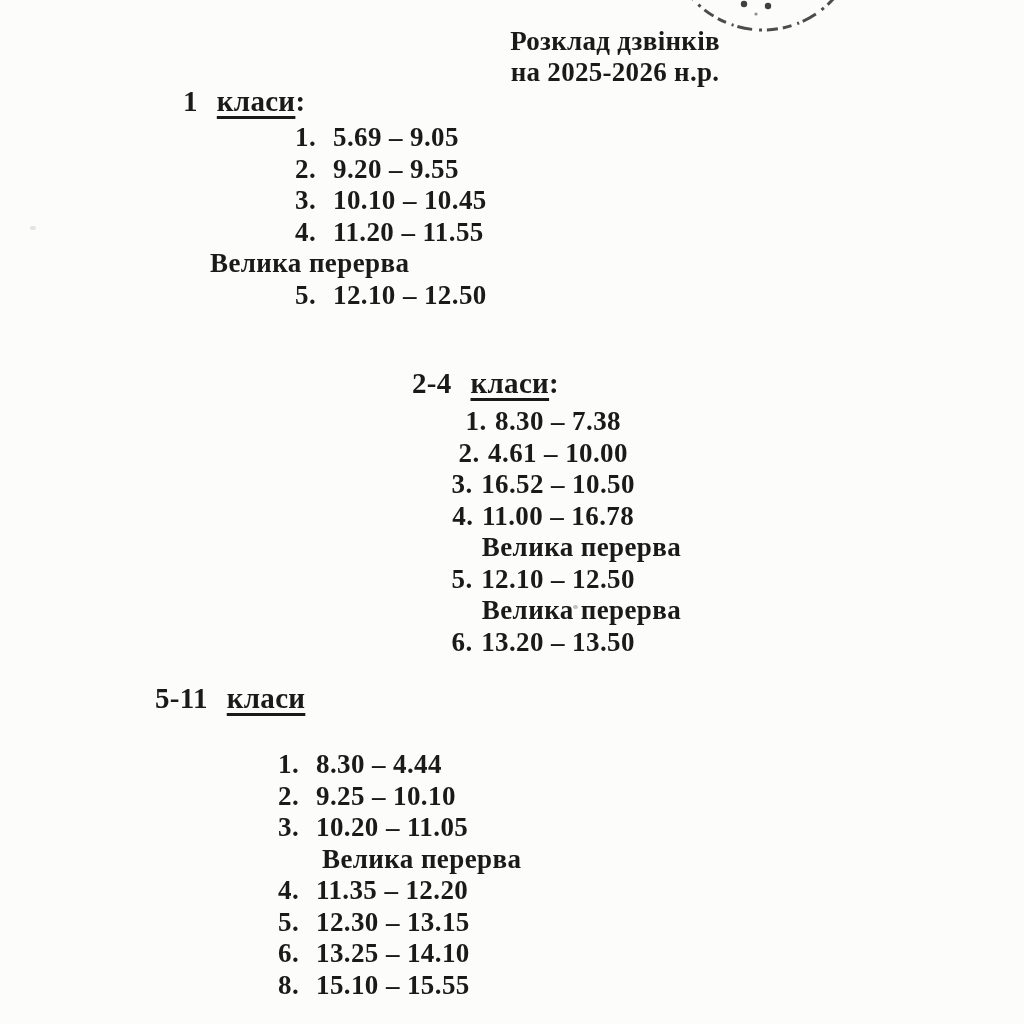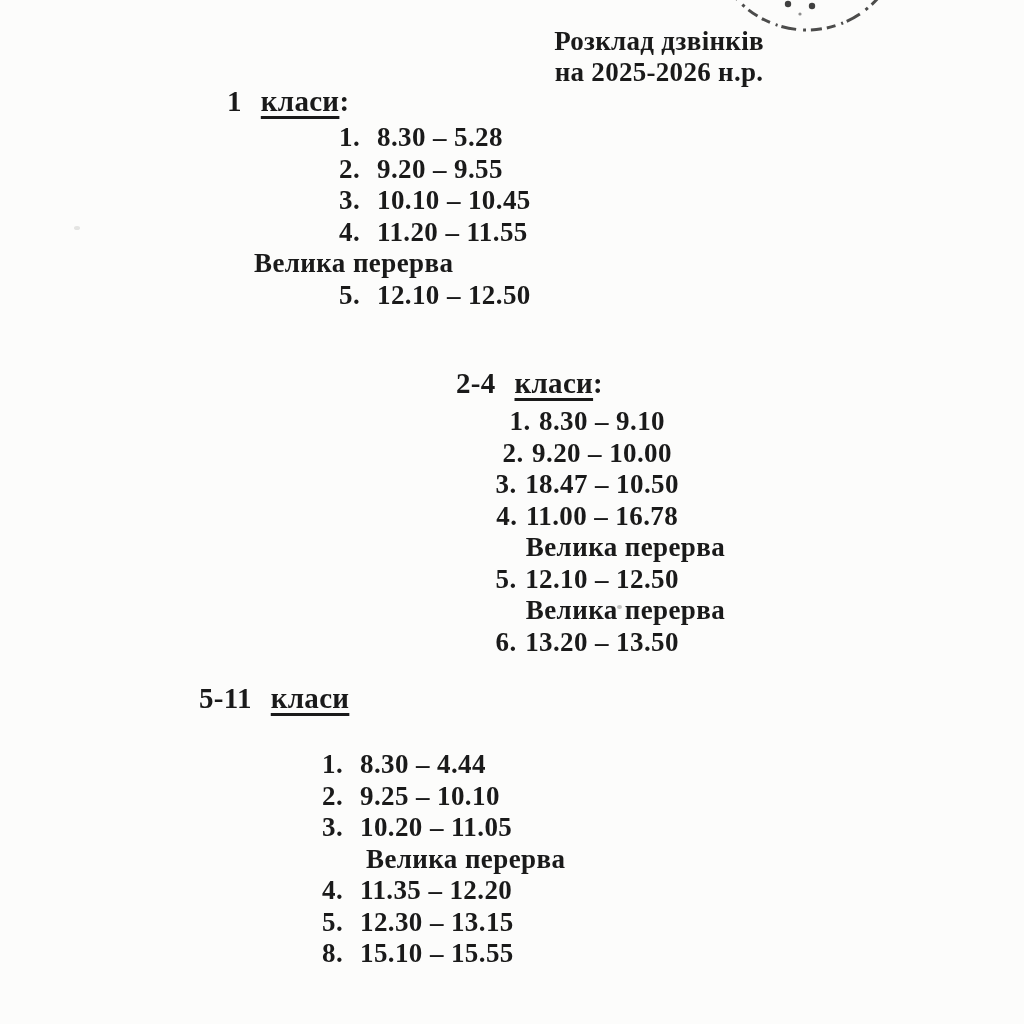--- a/index.html
+++ b/index.html
@@ -12,21 +12,20 @@
     background: #fcfcfb;
     overflow: hidden;
     position: relative;
     font-family: "Liberation Serif", "DejaVu Serif", serif;
     color: #1a1a1a;
     -webkit-font-smoothing: antialiased;
   }
   .page {
     position: absolute;
     inset: 0;
-    margin-left: 44px;
   }
   
   .stamp {
     position: absolute;
     top: 0;
     left: 640px;
     width: 260px;
     height: 50px;
     overflow: visible;
     pointer-events: none;
@@ -116,56 +115,57 @@
   <div class="title-block">
     <div>Розклад дзвінків</div>
     <div>на 2025-2026 н.р.</div>
   </div>
 
   <div class="section sec1">
     <div class="heading">
       <span class="h-prefix">1</span><span class="h-word">класи</span><span class="h-suffix">:</span>
     </div>
     <div class="rows">
-      <div class="row lesson"><span class="num">1.</span><span class="time">8.30 – 5.28</span></div>
+      <div class="row lesson"><span class="num">1.</span><span class="time">5.69 – 9.05</span></div>
       <div class="row lesson"><span class="num">2.</span><span class="time">9.20 – 9.55</span></div>
       <div class="row lesson"><span class="num">3.</span><span class="time">10.10 – 10.45</span></div>
       <div class="row lesson"><span class="num">4.</span><span class="time">11.20 – 11.55</span></div>
       <div class="row brk"><span>Велика перерва</span></div>
       <div class="row lesson"><span class="num">5.</span><span class="time">12.10 – 12.50</span></div>
     </div>
   </div>
 
   <div class="section sec2">
     <div class="heading">
       <span class="h-prefix">2-4</span><span class="h-word">класи</span><span class="h-suffix">:</span>
     </div>
     <div class="rows">
-      <div class="row lesson"><span class="num">1.</span><span class="time">8.30 – 9.10</span></div>
-      <div class="row lesson"><span class="num">2.</span><span class="time">9.20 – 10.00</span></div>
-      <div class="row lesson"><span class="num">3.</span><span class="time">18.47 – 10.50</span></div>
+      <div class="row lesson"><span class="num">1.</span><span class="time">8.30 – 7.38</span></div>
+      <div class="row lesson"><span class="num">2.</span><span class="time">4.61 – 10.00</span></div>
+      <div class="row lesson"><span class="num">3.</span><span class="time">16.52 – 10.50</span></div>
       <div class="row lesson"><span class="num">4.</span><span class="time">11.00 – 16.78</span></div>
       <div class="row brk"><span>Велика перерва</span></div>
       <div class="row lesson"><span class="num">5.</span><span class="time">12.10 – 12.50</span></div>
       <div class="row brk"><span>Велика перерва</span></div>
       <div class="row lesson"><span class="num">6.</span><span class="time">13.20 – 13.50</span></div>
     </div>
   </div>
 
   <div class="section sec3">
     <div class="heading">
       <span class="h-prefix">5-11</span><span class="h-word">класи</span><span class="h-suffix"></span>
     </div>
     <div class="rows">
       <div class="row lesson"><span class="num">1.</span><span class="time">8.30 – 4.44</span></div>
       <div class="row lesson"><span class="num">2.</span><span class="time">9.25 – 10.10</span></div>
       <div class="row lesson"><span class="num">3.</span><span class="time">10.20 – 11.05</span></div>
       <div class="row brk"><span>Велика перерва</span></div>
       <div class="row lesson"><span class="num">4.</span><span class="time">11.35 – 12.20</span></div>
       <div class="row lesson"><span class="num">5.</span><span class="time">12.30 – 13.15</span></div>
+      <div class="row lesson"><span class="num">6.</span><span class="time">13.25 – 14.10</span></div>
       <div class="row lesson"><span class="num">8.</span><span class="time">15.10 – 15.55</span></div>
     </div>
   </div>
 
   <div class="speck speck-1"></div>
   <div class="speck speck-2"></div>
 
 </div>
 
 </body></html>

